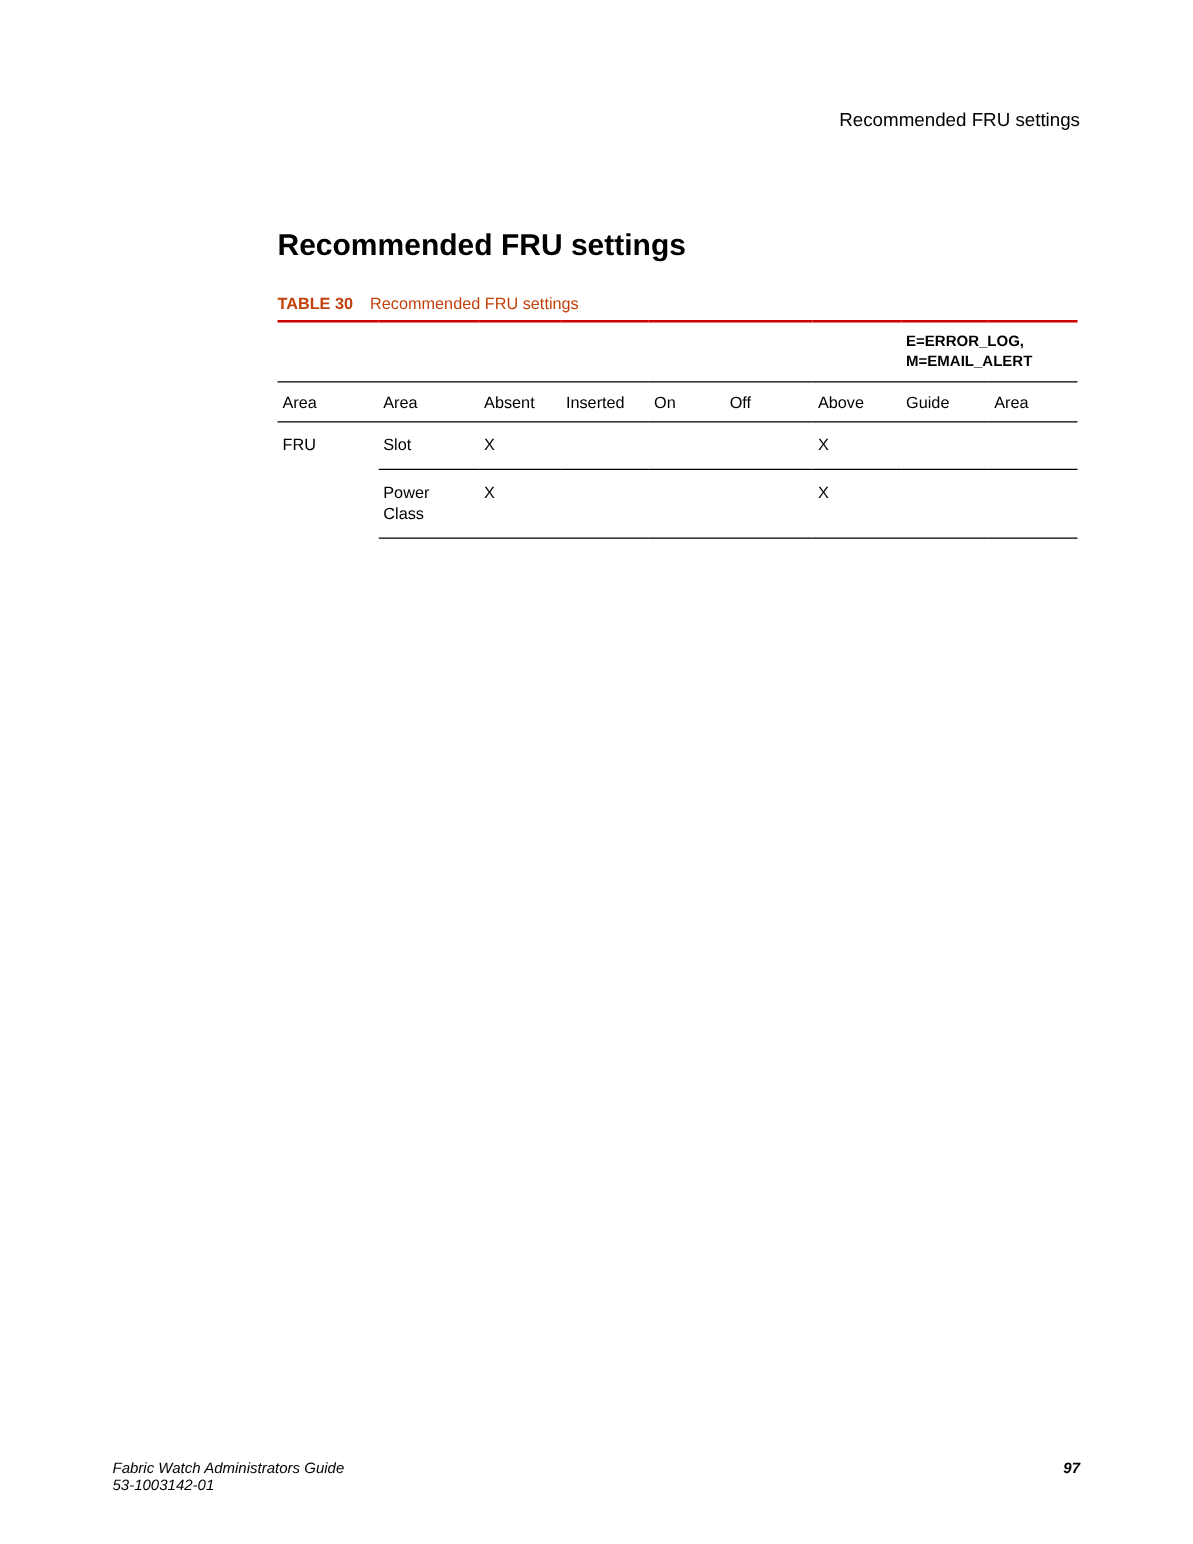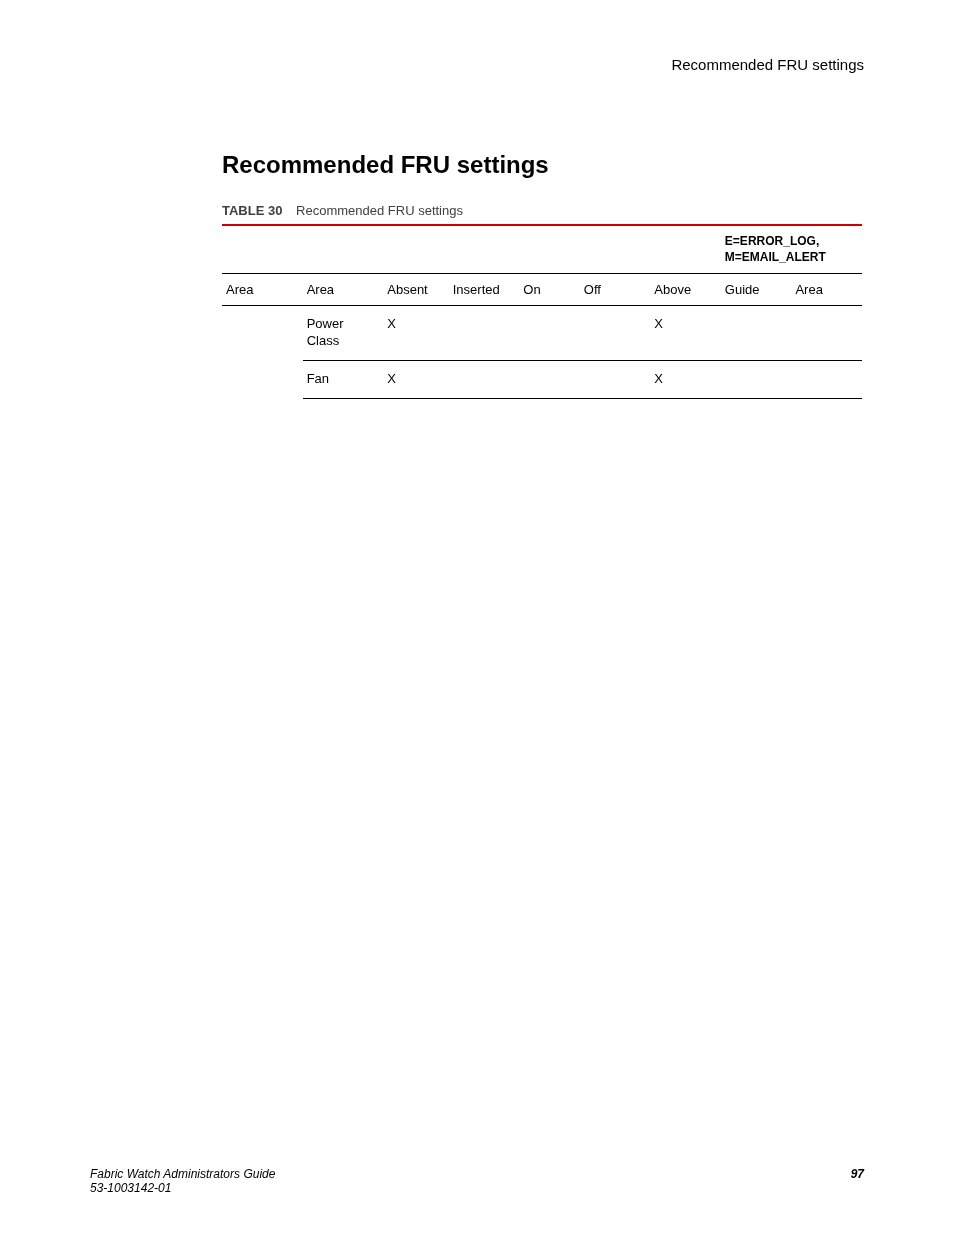--- a/index.html
+++ b/index.html
@@ -6,21 +6,21 @@
     margin: 0;
     padding: 0;
     font-family: Arial, Helvetica, sans-serif;
     background: #ffffff;
     width: 954px;
     height: 1235px;
     position: relative;
     box-sizing: border-box;
   }
   .page {
-    padding: 56px 90px 0 90px;
+    padding: 88px 90px 0 90px;
     box-sizing: border-box;
     height: 100%;
     position: relative;
   }
   .running-head {
     text-align: right;
     font-size: 15px;
     color: #000;
   }
   .content {
@@ -29,21 +29,21 @@
   }
   .section-title {
     font-size: 24px;
     font-weight: bold;
     color: #000;
     margin: 0 0 24px 0;
     font-family: Arial, Helvetica, sans-serif;
   }
   .table-caption {
     font-size: 13px;
-    color: #404040;
+    color: #c2410c;
     margin-bottom: 6px;
   }
   .table-caption .tbl-label {
     font-weight: bold;
     margin-right: 10px;
   }
   table {
     border-collapse: collapse;
     width: 640px;
     font-size: 13px;
@@ -134,44 +134,44 @@
         <td>Area</td>
         <td>Absent</td>
         <td>Inserted</td>
         <td>On</td>
         <td>Off</td>
         <td>Above</td>
         <td>Guide</td>
         <td>Area</td>
       </tr>
 
+      <tr class="data-row">
+        <td>FRU</td>
+        <td class="area-cell">Slot</td>
+        <td class="area-cell">X</td>
+        <td class="area-cell"></td>
+        <td class="area-cell"></td>
+        <td class="area-cell"></td>
+        <td class="area-cell">X</td>
+        <td class="area-cell"></td>
+        <td class="area-cell"></td>
+      </tr>
 
       <tr class="data-row">
         <td></td>
         <td class="area-cell">Power Class</td>
         <td class="area-cell">X</td>
         <td class="area-cell"></td>
         <td class="area-cell"></td>
         <td class="area-cell"></td>
         <td class="area-cell">X</td>
         <td class="area-cell"></td>
         <td class="area-cell"></td>
       </tr>
 
-      <tr class="data-row">
-        <td></td>
-        <td class="area-cell">Fan</td>
-        <td class="area-cell">X</td>
-        <td class="area-cell"></td>
-        <td class="area-cell"></td>
-        <td class="area-cell"></td>
-        <td class="area-cell">X</td>
-        <td class="area-cell"></td>
-        <td class="area-cell"></td>
-      </tr>
 
 
     </tbody>
       </table>
 
   </div>
 
   <div class="footer">
     <span class="page-num">97</span>
     <span>Fabric Watch Administrators Guide</span><br>

